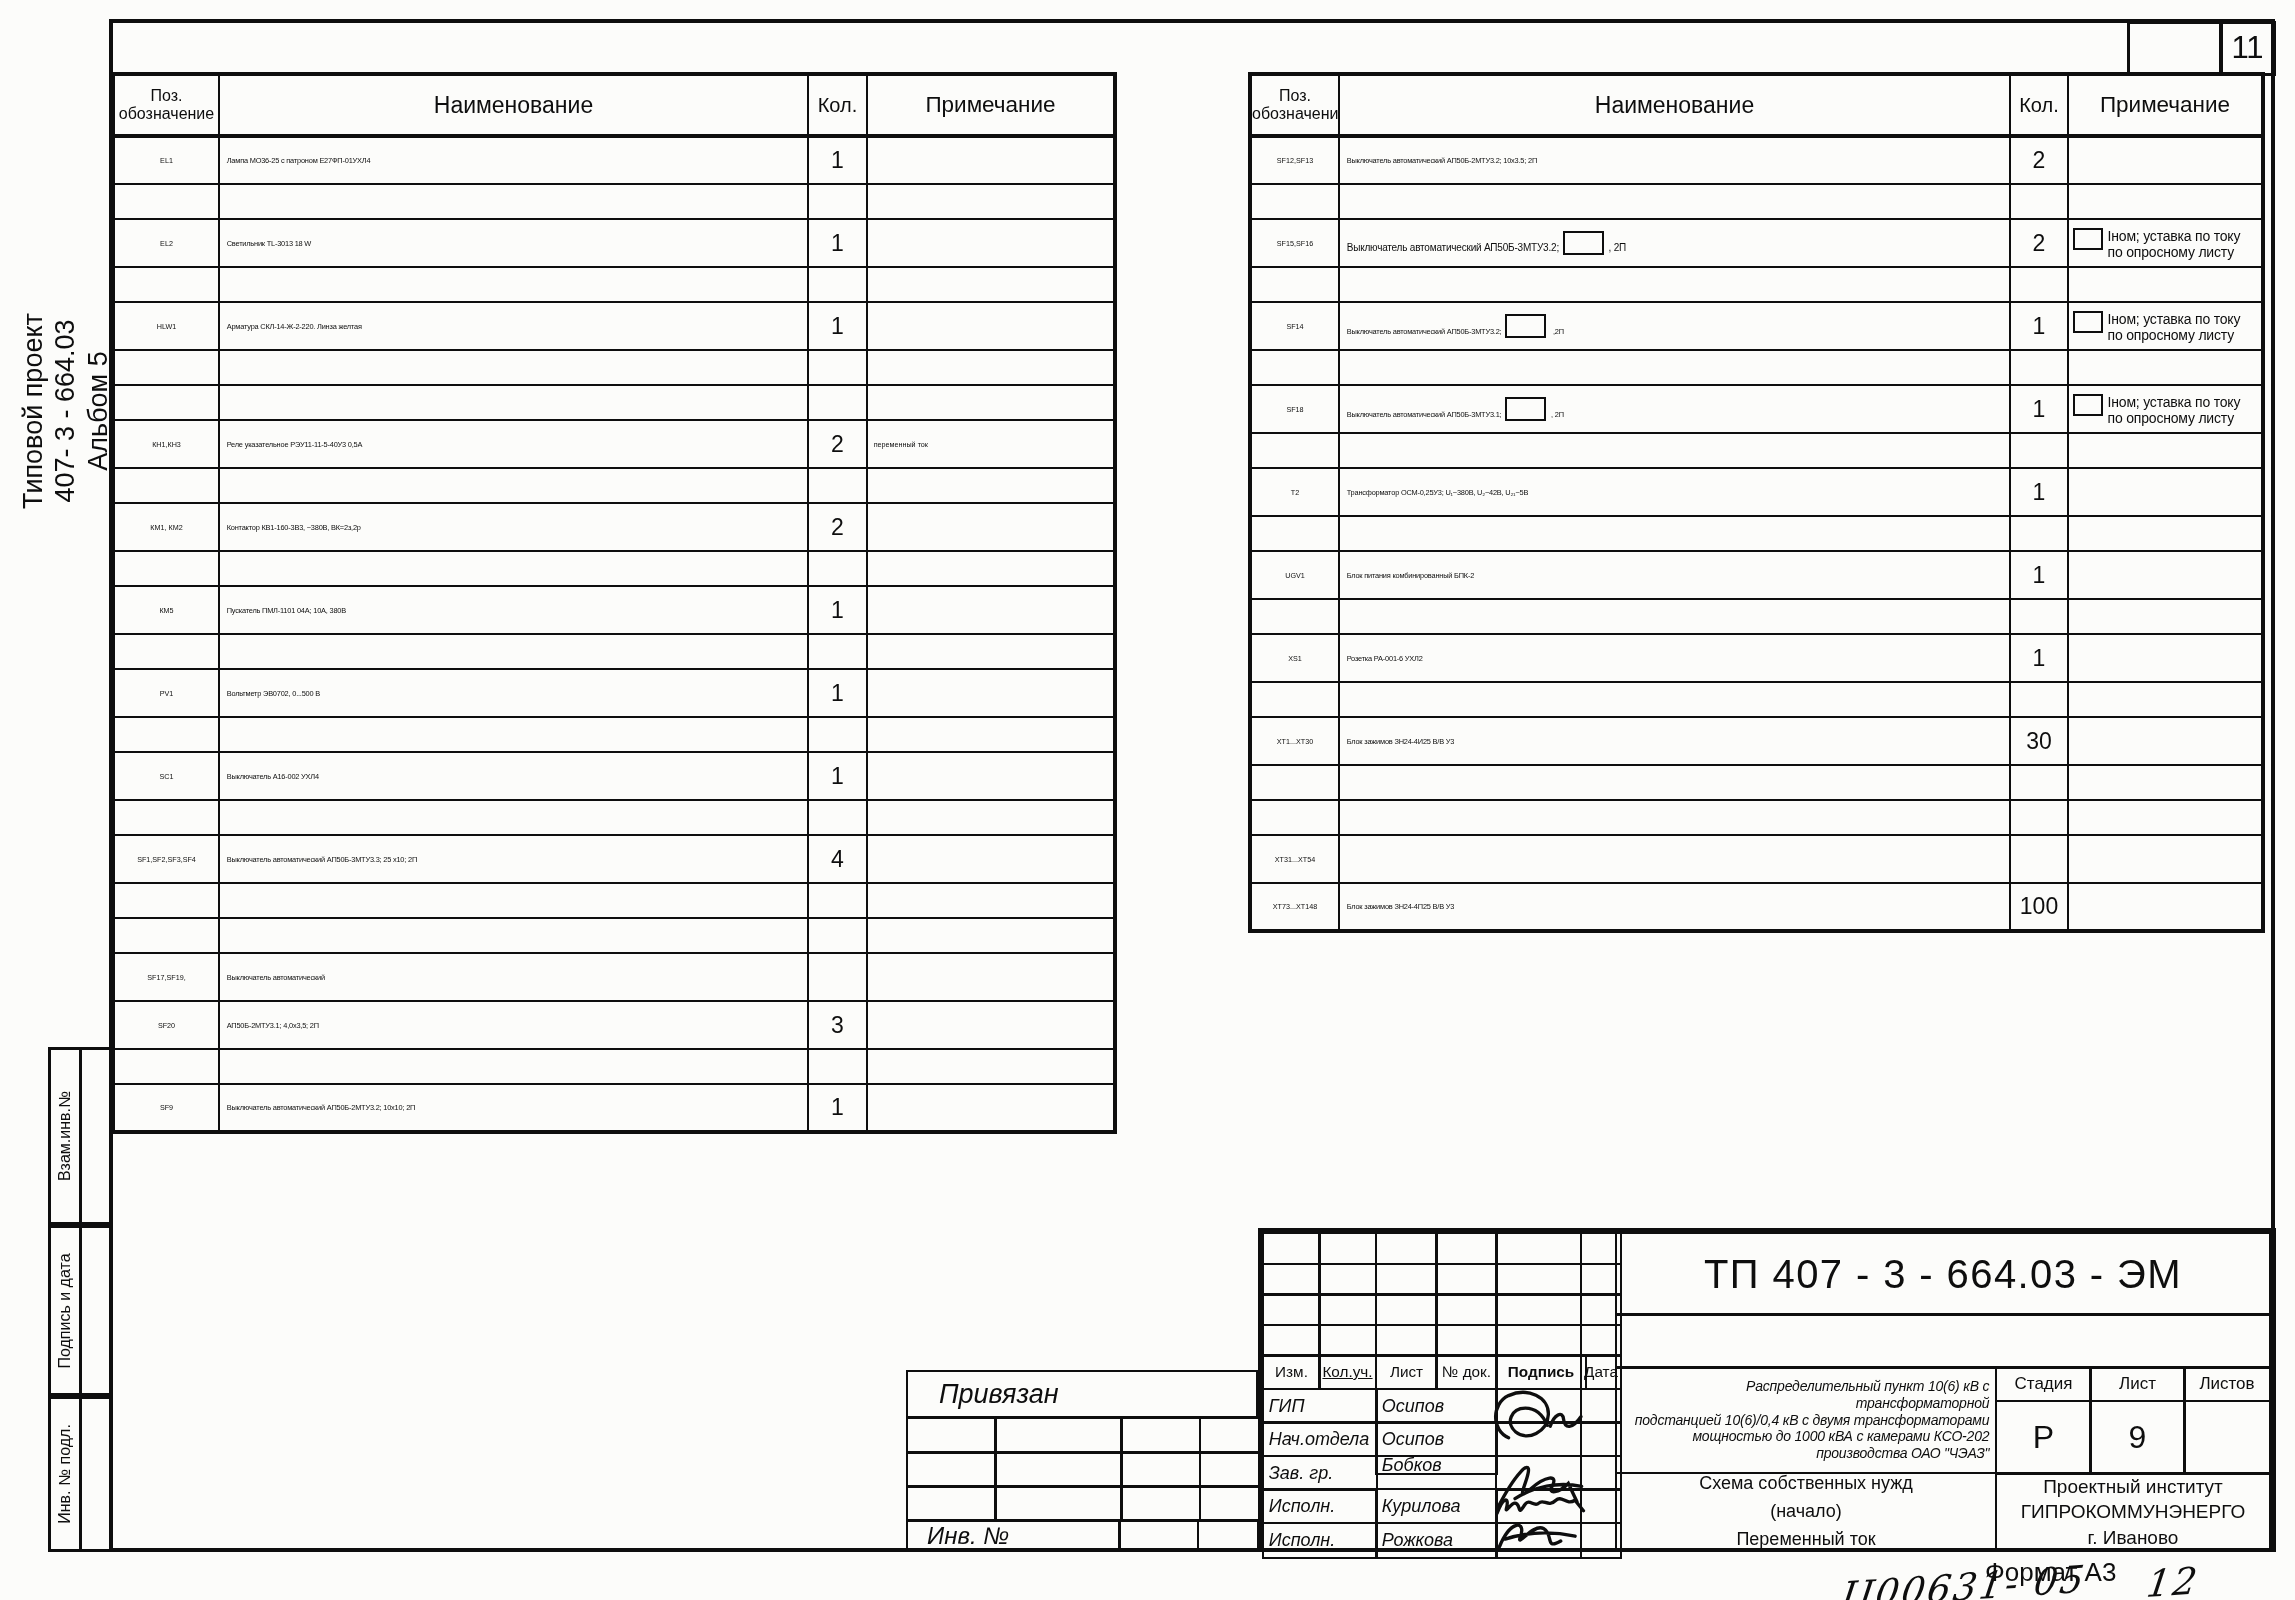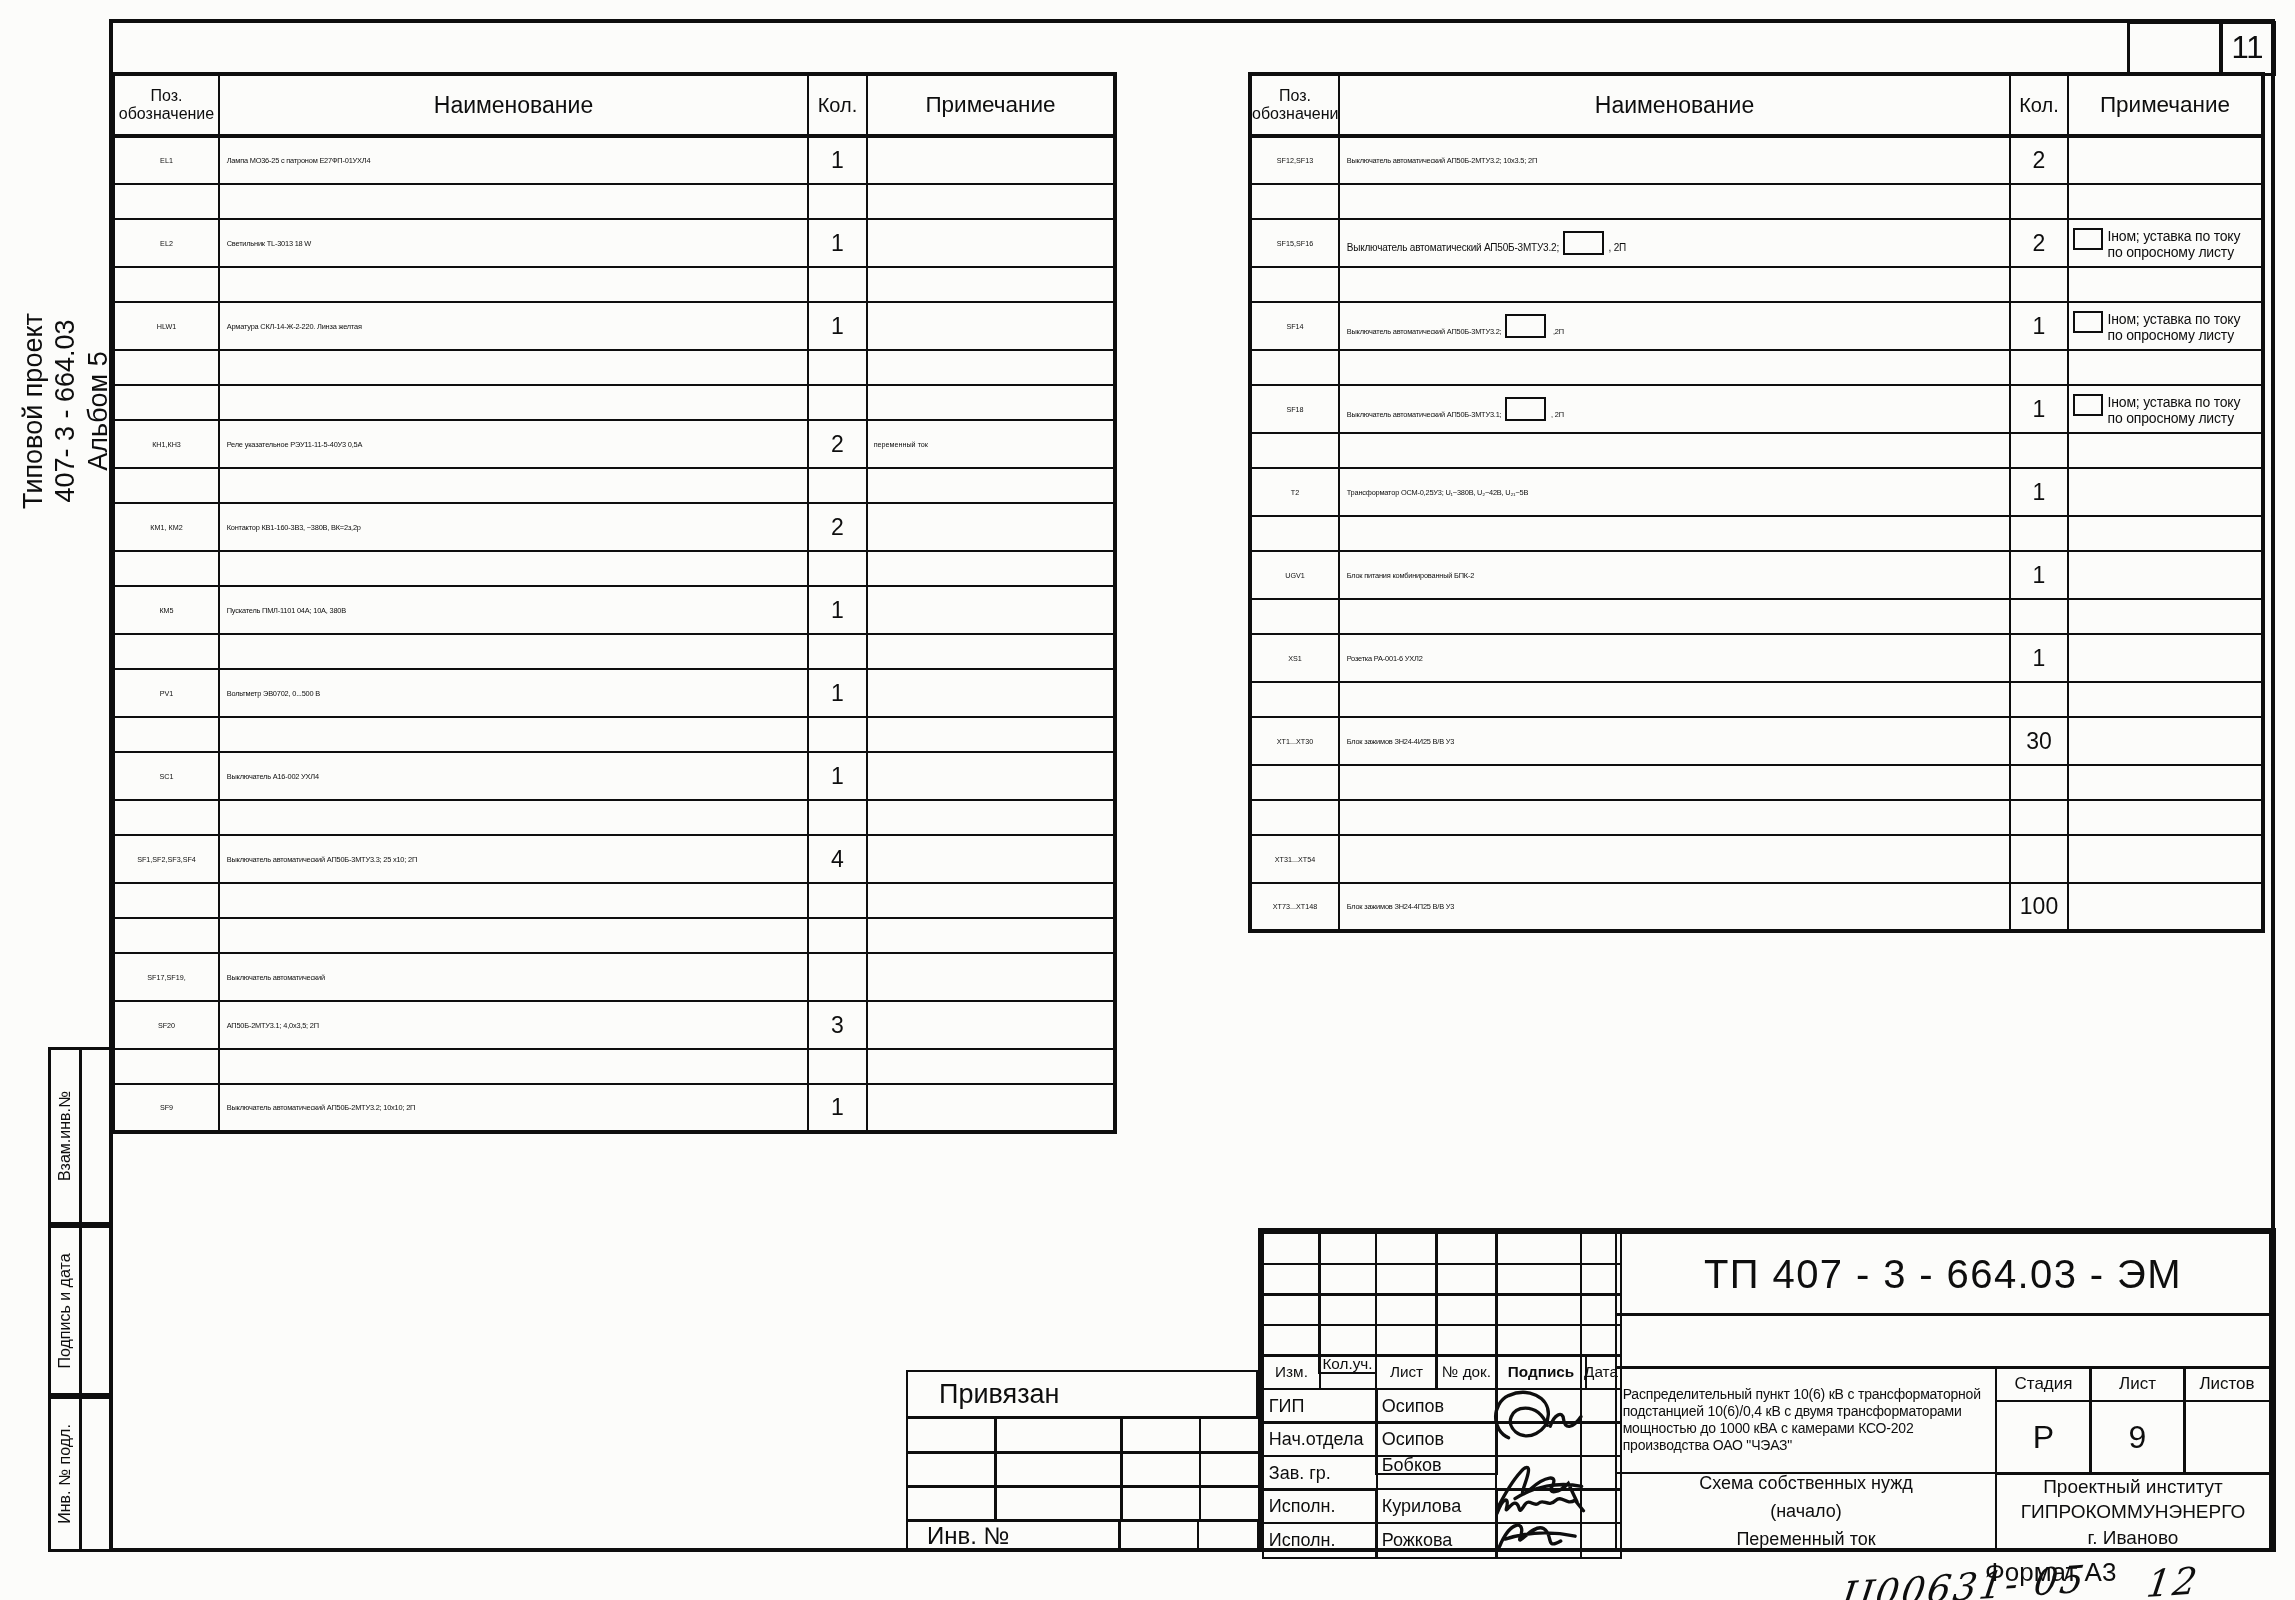--- a/index.html
+++ b/index.html
@@ -42,21 +42,21 @@
   .stamp-label{width:28px;border-right:3.3px solid #0e0e0e;position:relative;}
   .stamp-label span{position:absolute;left:50%;top:50%;transform:translate(-50%,-50%) rotate(-90deg);white-space:nowrap;font-size:16px;}
   .stamp-rest{flex:1;}
   #stamp-1{left:48px;top:1047px;width:64px;height:178px;}
   #stamp-2{left:48px;top:1225px;width:64px;height:171px;}
   #stamp-3{left:48px;top:1396px;width:64px;height:156px;}
   #side-text{left:66px;top:411px;transform:translate(-50%,-50%) rotate(-90deg);text-align:center;font-size:27px;line-height:1.2;white-space:pre-line;letter-spacing:0;}
   
   #title-block{left:1258px;top:1228px;width:1018px;height:324px;border:4.3px solid #0e0e0e;box-sizing:border-box;}
   .cell{position:absolute;box-sizing:border-box;border:2.9px solid #0e0e0e;display:flex;align-items:center;justify-content:center;text-align:center;overflow:hidden;}
-  .cell.left{justify-content:flex-start;text-align:left;}
+  .cell.left{justify-content:flex-start;text-align:right;font-style:italic;}
   .rev-h{font-size:15.3px;}
   .rev-role,.rev-name{font-size:18px;padding-left:4.8px;}
   #doc-number{font-size:40px;letter-spacing:1.4px;}
   #proj-desc{font-size:14px;line-height:1.2;white-space:pre-line;padding:1.9px 5.7px;letter-spacing:-0.2px;}
   .stage-h{font-size:17px;}
   .stage-v{font-size:32px;}
   #scheme-cell{font-size:18px;line-height:1.55;white-space:pre-line;}
   #institute-cell{font-size:19px;line-height:1.35;white-space:pre-line;}
   .sig-svg{position:absolute;pointer-events:none;}
   .sig-svg path{fill:none;stroke:#0e0e0e;stroke-width:7;stroke-linecap:round;}
@@ -584,21 +584,21 @@
       <div class="cell " style="left: 173px; top: 61px; width: 63px; height: 33px;"></div>
       <div class="cell " style="left: 233px; top: 61px; width: 87px; height: 33px;"></div>
       <div class="cell " style="left: 318px; top: 61px; width: 42px; height: 33px;"></div>
       <div class="cell " style="left: 0px; top: 92px; width: 59px; height: 33px;"></div>
       <div class="cell " style="left: 56px; top: 92px; width: 59px; height: 33px;"></div>
       <div class="cell " style="left: 113px; top: 92px; width: 63px; height: 33px;"></div>
       <div class="cell " style="left: 173px; top: 92px; width: 63px; height: 33px;"></div>
       <div class="cell " style="left: 233px; top: 92px; width: 87px; height: 33px;"></div>
       <div class="cell " style="left: 318px; top: 92px; width: 42px; height: 33px;"></div>
       <div class="cell rev-h" style="left: 0px; top: 122px; width: 59px; height: 36px;">Изм.</div>
-      <div class="cell rev-h" style="left: 56px; top: 122px; width: 59px; height: 20px;">Кол.уч.</div>
+      <div class="cell rev-h" style="left: 56px; top: 122px; width: 59px; height: 36px; text-decoration: underline;">Кол.уч.</div>
       <div class="cell rev-h" style="left: 113px; top: 122px; width: 63px; height: 36px;">Лист</div>
       <div class="cell rev-h" style="left: 173px; top: 122px; width: 63px; height: 36px;">№ док.</div>
       <div class="cell rev-h" style="left: 233px; top: 122px; width: 92px; height: 36px; font-weight: bold;">Подпись</div>
       <div class="cell rev-h" style="left: 318px; top: 122px; width: 42px; height: 36px;">Дата</div>
       <div class="cell rev-role left" style="left: 0px; top: 156px; width: 116px; height: 36px;">ГИП</div>
       <div class="cell rev-name left" style="left: 113px; top: 156px; width: 123px; height: 36px;">Осипов</div>
       <div class="cell " style="left: 233px; top: 156px; width: 87px; height: 36px;"></div>
       <div class="cell " style="left: 318px; top: 156px; width: 42px; height: 36px;"></div>
       <div class="cell rev-role left" style="left: 0px; top: 189px; width: 116px; height: 36px;">Нач.отдела</div>
       <div class="cell rev-name left" style="left: 113px; top: 189px; width: 123px; height: 36px;">Осипов</div>

